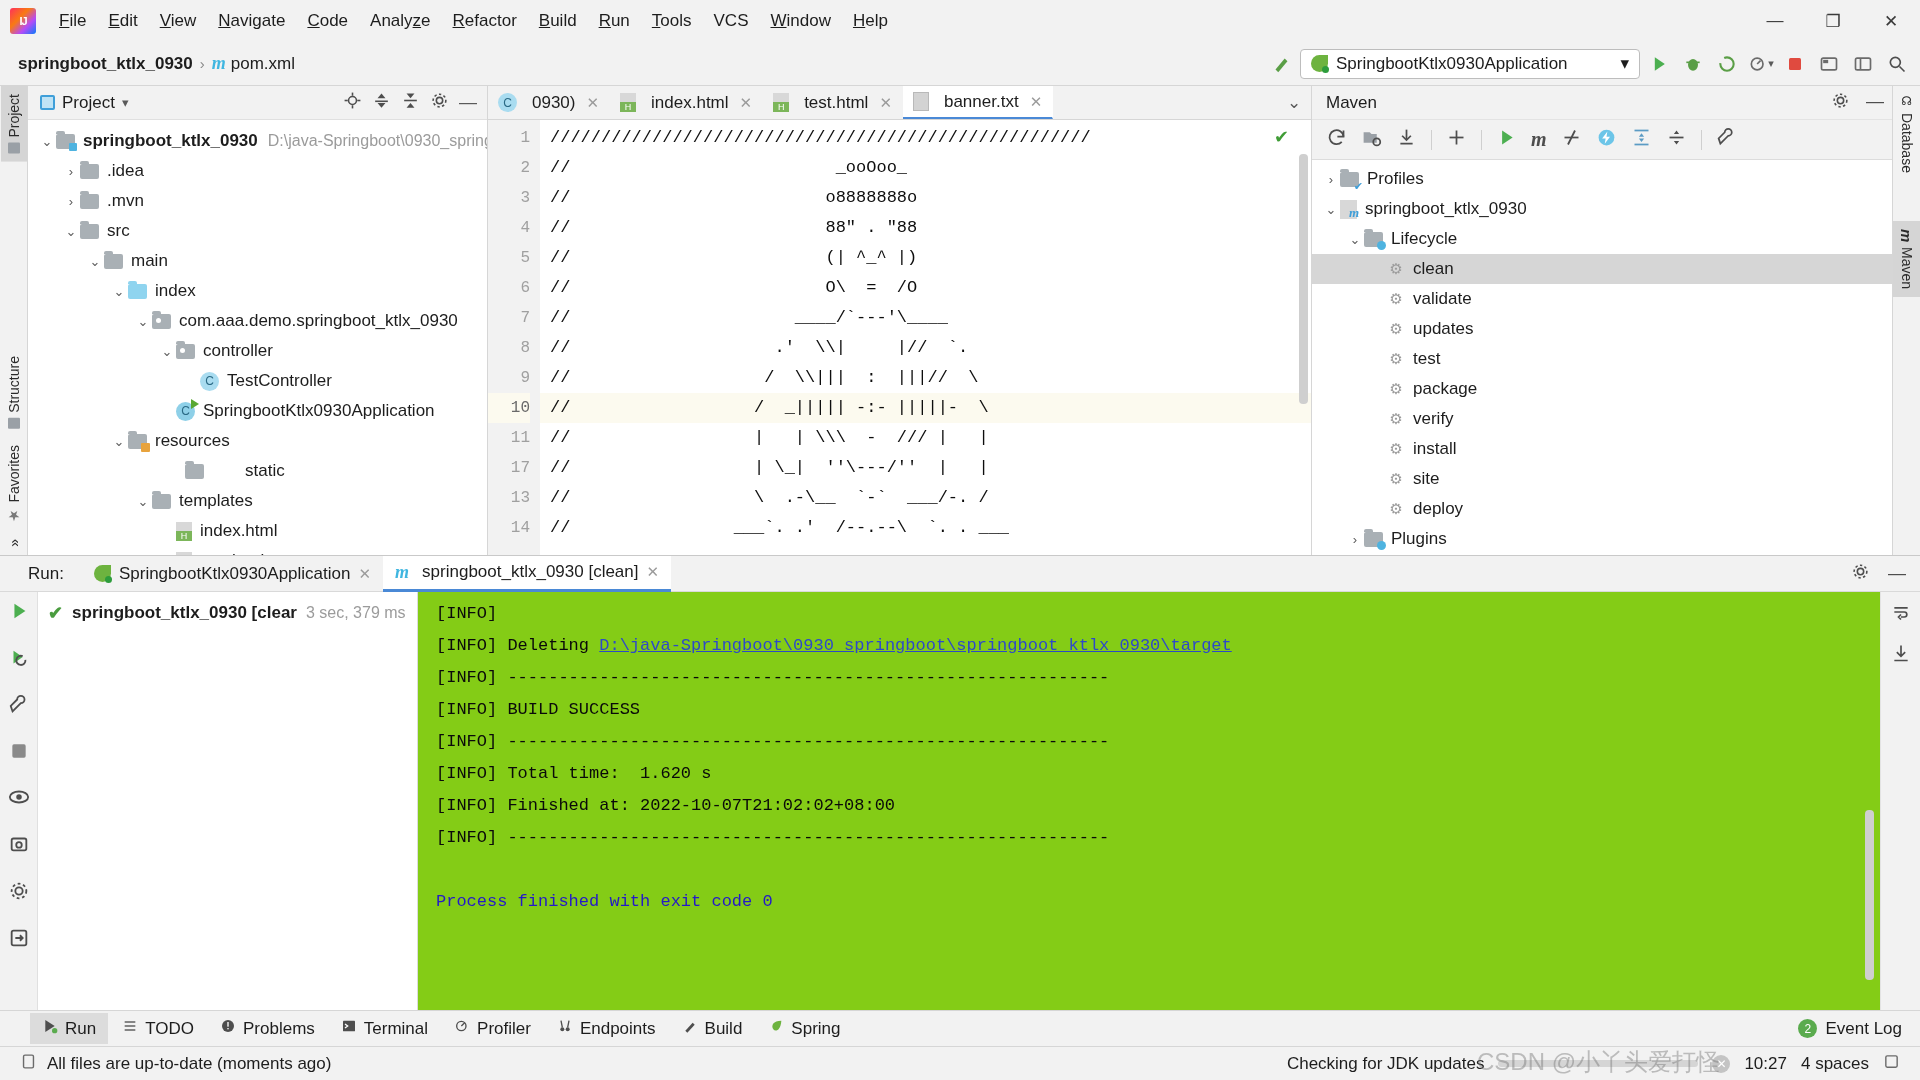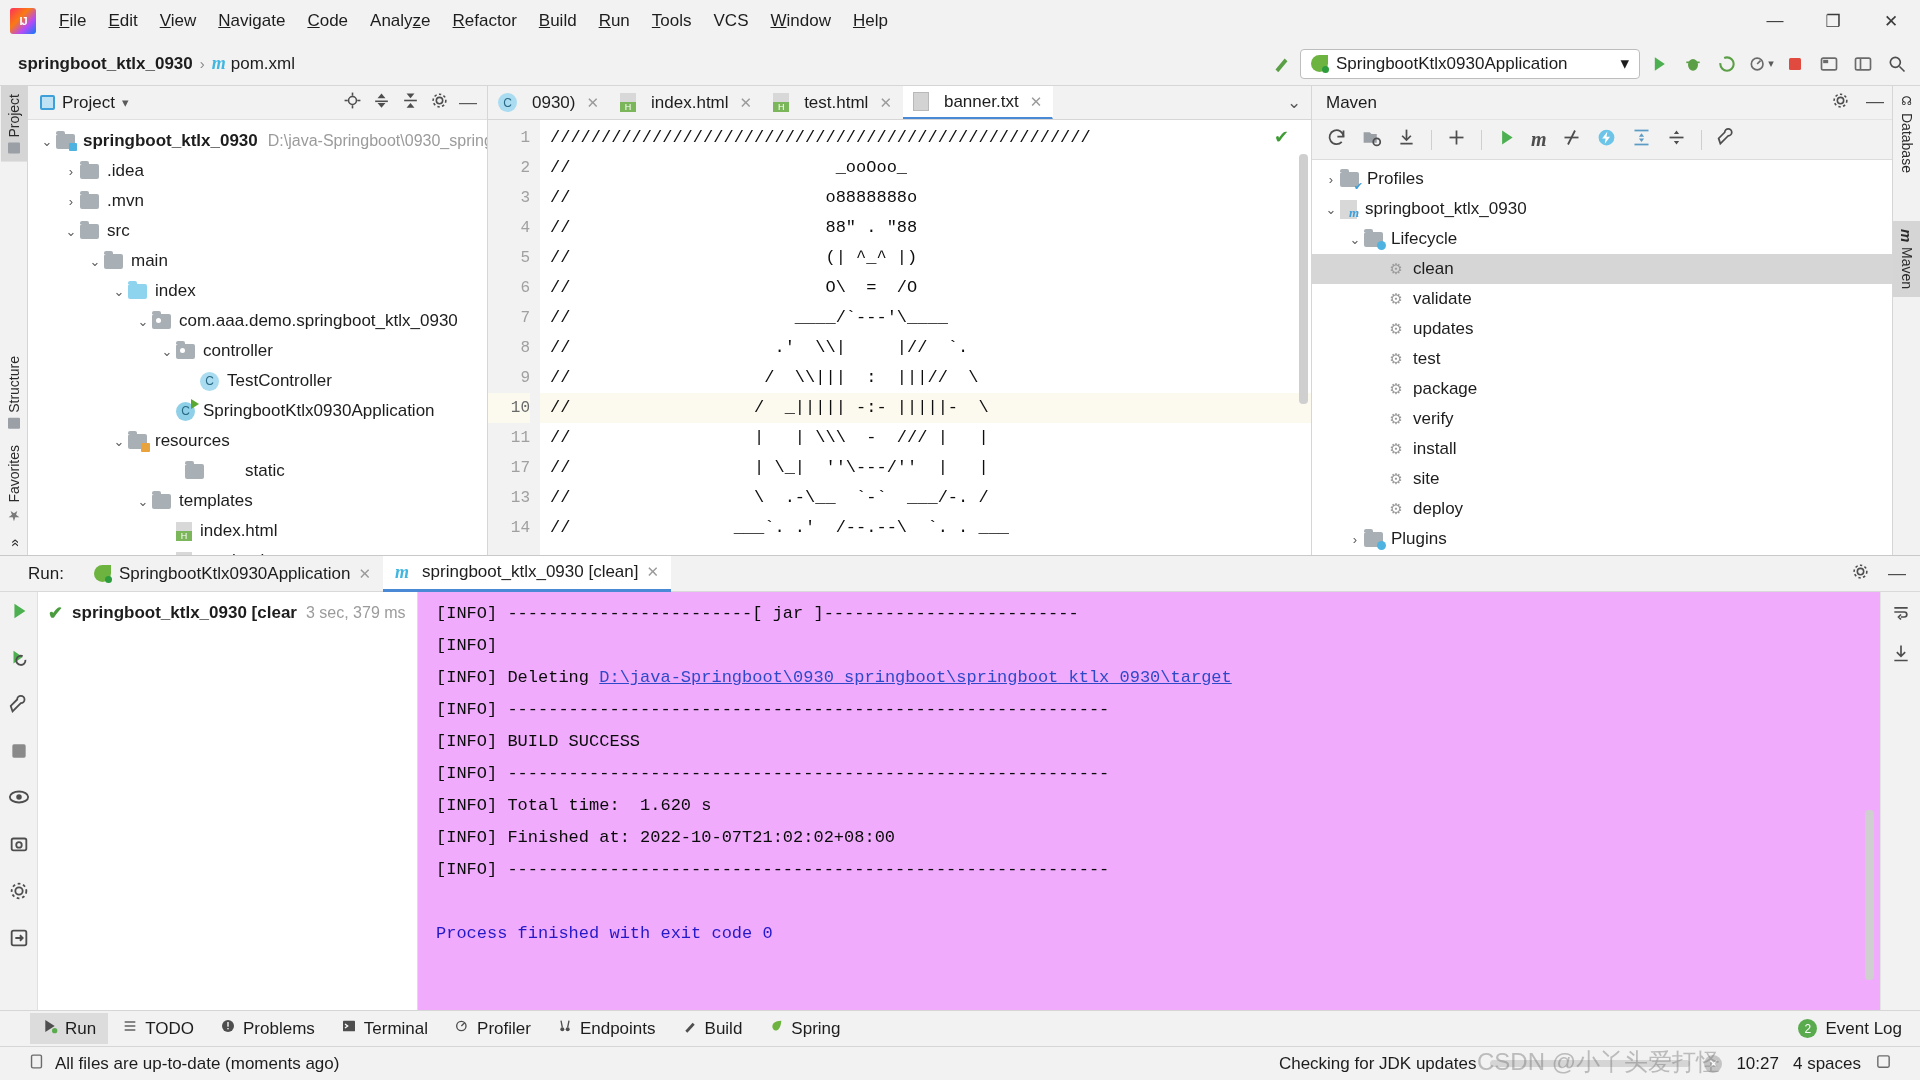--- a/index.html
+++ b/index.html
@@ -134,21 +134,21 @@
   .mrow.sel { background: #d6d6d6; }
   .gear { width:16px;height:16px;margin-right:9px;flex:none;color:#9b9b9b;display:flex;align-items:center;justify-content:center;font-size:15px;}
   .mfolder { width:19px;height:15px;background:#a9b0b5;border-radius:2px;flex:none;margin-right:8px;position:relative;}
   .mfolder::before{content:"";position:absolute;top:-3px;left:0;width:9px;height:3px;background:#a9b0b5;border-radius:2px 2px 0 0;}
   .mfolder.cfg::after{content:"";position:absolute;right:-3px;bottom:-3px;width:9px;height:9px;background:#4eb3e0;border-radius:50%;}
   .mfolder.chk::after{content:"✔";position:absolute;right:-4px;bottom:-6px;font-size:11px;color:#3f9fd9;}
   .pom-ic{width:17px;height:19px;background:#d8d8d8;margin-right:8px;flex:none;position:relative;}
   .pom-ic::after{content:"m";position:absolute;bottom:-2px;right:-2px;color:#3f9fd9;font-weight:bold;font-style:italic;font-size:13px;font-family:"Liberation Serif",serif;}
 
   
-  .runwin { height: 455px; min-height: 455px; display: flex; flex-direction: column; background: #f0abfc; border-top: 1px solid #c9c9c9;}
+  .runwin { height: 455px; min-height: 455px; display: flex; flex-direction: column; background: #84cc16; border-top: 1px solid #c9c9c9;}
   .runhead { height: 36px; min-height: 36px; display: flex; align-items: center; background:#f2f2f2; padding-left: 28px; gap: 0px; position: relative; border-bottom:1px solid #d9d9d9;}
   .runhead .lbl { font-size: 17px; margin-right: 18px; }
   .rtab { display: flex; align-items: center; gap: 8px; padding: 0 12px; height: 36px; font-size: 17px; white-space: nowrap;}
   .rtab.active { background: #fff; border-bottom: 3px solid #4a89d6;}
   .rtab .x { color: #9b9b9b; font-size: 15px; }
   .runhead-right { margin-left: auto; display: flex; align-items: center; gap: 18px; padding-right: 14px; color:#4e4e4e;}
   .runbody { flex: 1; display: flex; min-height: 0; }
   .runside { width: 38px; min-width:38px; background:#f2f2f2; display:flex; flex-direction:column; align-items:center; padding-top:8px; gap:20px; color:#4e4e4e; border-right:1px solid #e0e0e0;}
   .runtree { width: 380px; min-width: 380px; border-right: 1px solid #dcdcdc; padding-top: 8px; background:#fff;}
   .runtree .item { display:flex;align-items:center;gap:9px;padding: 2px 10px; font-size:17px; font-weight:bold;}
@@ -159,21 +159,21 @@
   .cl.blue { color: #2419c9; }
   .console-right { position:absolute; right:0; top:0; width: 40px; height:100%; background:#f2f2f2; border-left:1px solid #e3e3e3; display:flex;flex-direction:column;align-items:center;padding-top:10px;gap:16px;color:#4e4e4e;}
   .console-scroll { position:absolute; right: 46px; bottom: 30px; width: 9px; height: 170px; background:#cfcfcf; border-radius:4px;}
 
   
   .toolbtns { height: 36px; min-height:36px; display:flex; align-items:center; background:#f2f2f2; padding-left: 30px; gap: 2px; border-top: 1px solid #d6d6d6;}
   .tbtn { display:flex; align-items:center; gap:7px; padding: 5px 12px; font-size:17px; white-space:nowrap;}
   .tbtn.sel { background: #dcdcdc; }
   .toolbtns-right { margin-left:auto; display:flex; align-items:center; gap:8px; padding-right:18px;}
   .badge2 { width:19px;height:19px;border-radius:50%;background:#5aab4e;color:#fff;font-size:12px;display:flex;align-items:center;justify-content:center;}
-  .statusbar { height: 24px; min-height:34px; display:flex; align-items:center; background:#f2f2f2; padding: 0 28px; gap:10px; border-top:1px solid #d6d6d6; font-size:17px;}
+  .statusbar { height: 24px; min-height:34px; display:flex; align-items:center; background:#f2f2f2; padding: 0 20px; gap:10px; border-top:1px solid #d6d6d6; font-size:17px;}
   .status-right { margin-left:auto; display:flex; align-items:center; gap: 14px; }
   .progress-track { width: 200px; height: 7px; background: #d5d5d5; border-radius: 4px; overflow:hidden;}
   .progress-fill { height: 100%; background: linear-gradient(90deg,#8ab7e8,#2a6fc9); }
   .x-circle { width:18px;height:18px;border-radius:50%;background:#c4c4c4;color:#fff;font-size:12px;display:flex;align-items:center;justify-content:center;}
   .watermark { position:absolute; right: 200px; bottom: 2px; font-size: 24px; color: rgba(120,120,120,.45); pointer-events:none; white-space:nowrap;}
 </style>
 </head>
 <body>
 
 <div class="app">
@@ -685,21 +685,20 @@
         </span>
       </div>
       <div class="runtree">
         <div class="item">
           <span style="color:#4a9c3f;font-size:18px;">✔</span>
           <span>springboot_ktlx_0930 [clear</span>
           <span class="time">3 sec, 379 ms</span>
         </div>
       </div>
       <div class="console" id="console">
-          <div class="cl">[INFO] ------------------------[ jar ]-------------------------</div>
           <div class="cl">[INFO]</div>
           <div class="cl">[INFO] Deleting <a href="#">D:\java-Springboot\0930_springboot\springboot_ktlx_0930\target</a></div>
           <div class="cl">[INFO] -----------------------------------------------------------</div>
           <div class="cl">[INFO] BUILD SUCCESS</div>
           <div class="cl">[INFO] -----------------------------------------------------------</div>
           <div class="cl">[INFO] Total time:  1.620 s</div>
           <div class="cl">[INFO] Finished at: 2022-10-07T21:02:02+08:00</div>
           <div class="cl">[INFO] -----------------------------------------------------------</div>
           <div class="cl"></div>
           <div class="cl blue">Process finished with exit code 0</div>

